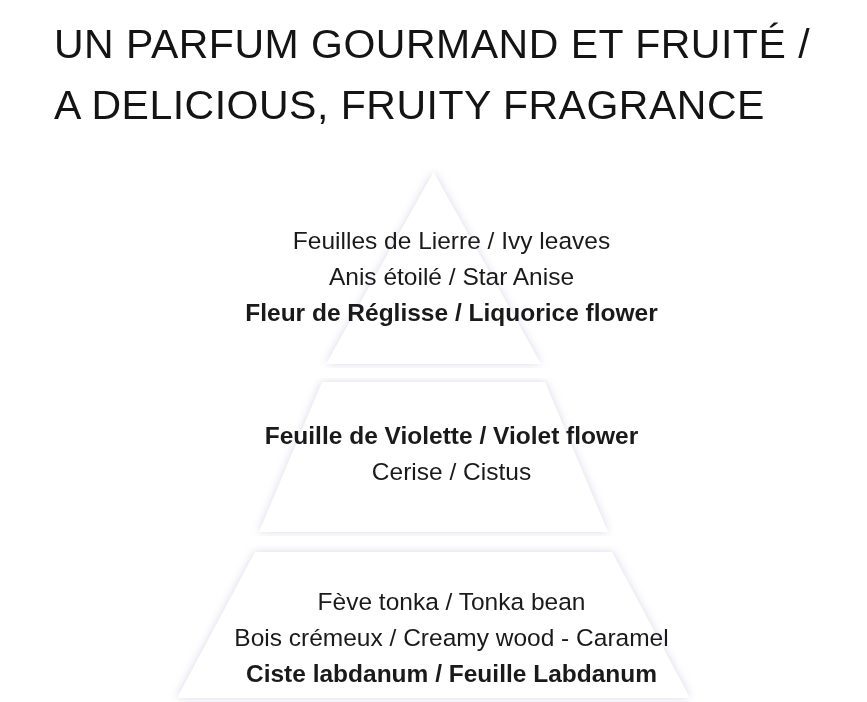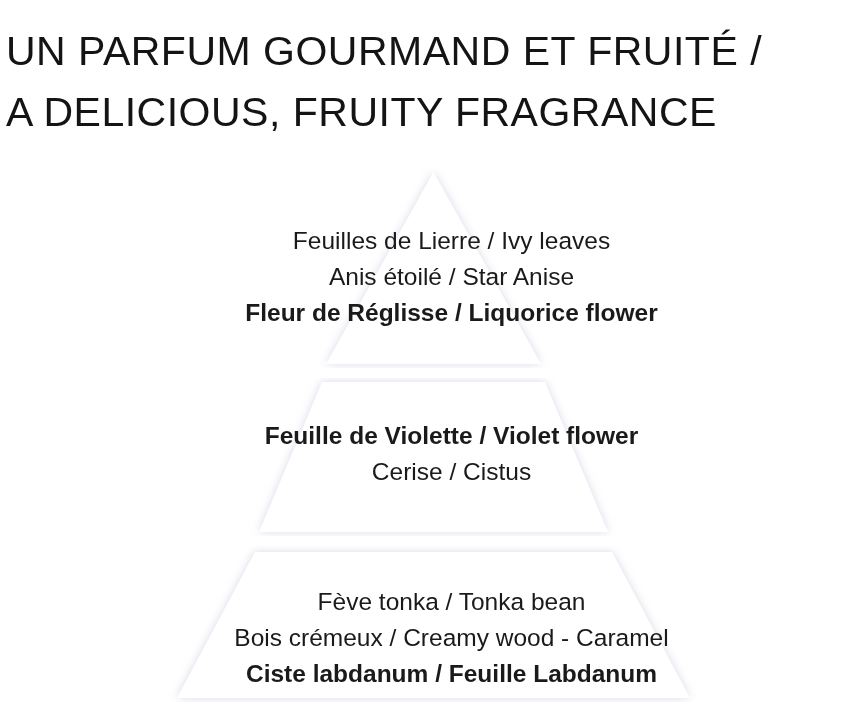--- a/index.html
+++ b/index.html
@@ -11,21 +11,22 @@
     width: 867px;
     height: 702px;
     font-family: "Liberation Sans", sans-serif;
     color: #111111;
     overflow: hidden;
     position: relative;
   }
 
   
   .heading {
-    padding: 21px 6px 0 6px;
+    padding: 14px 6px 0 6px;
+    margin-left: 48px;
   }
   .heading-line {
     font-size: 41px;
     line-height: 61px;
     font-weight: 400;
     letter-spacing: 0.5px;
     white-space: nowrap;
     color: #141414;
   }
 

